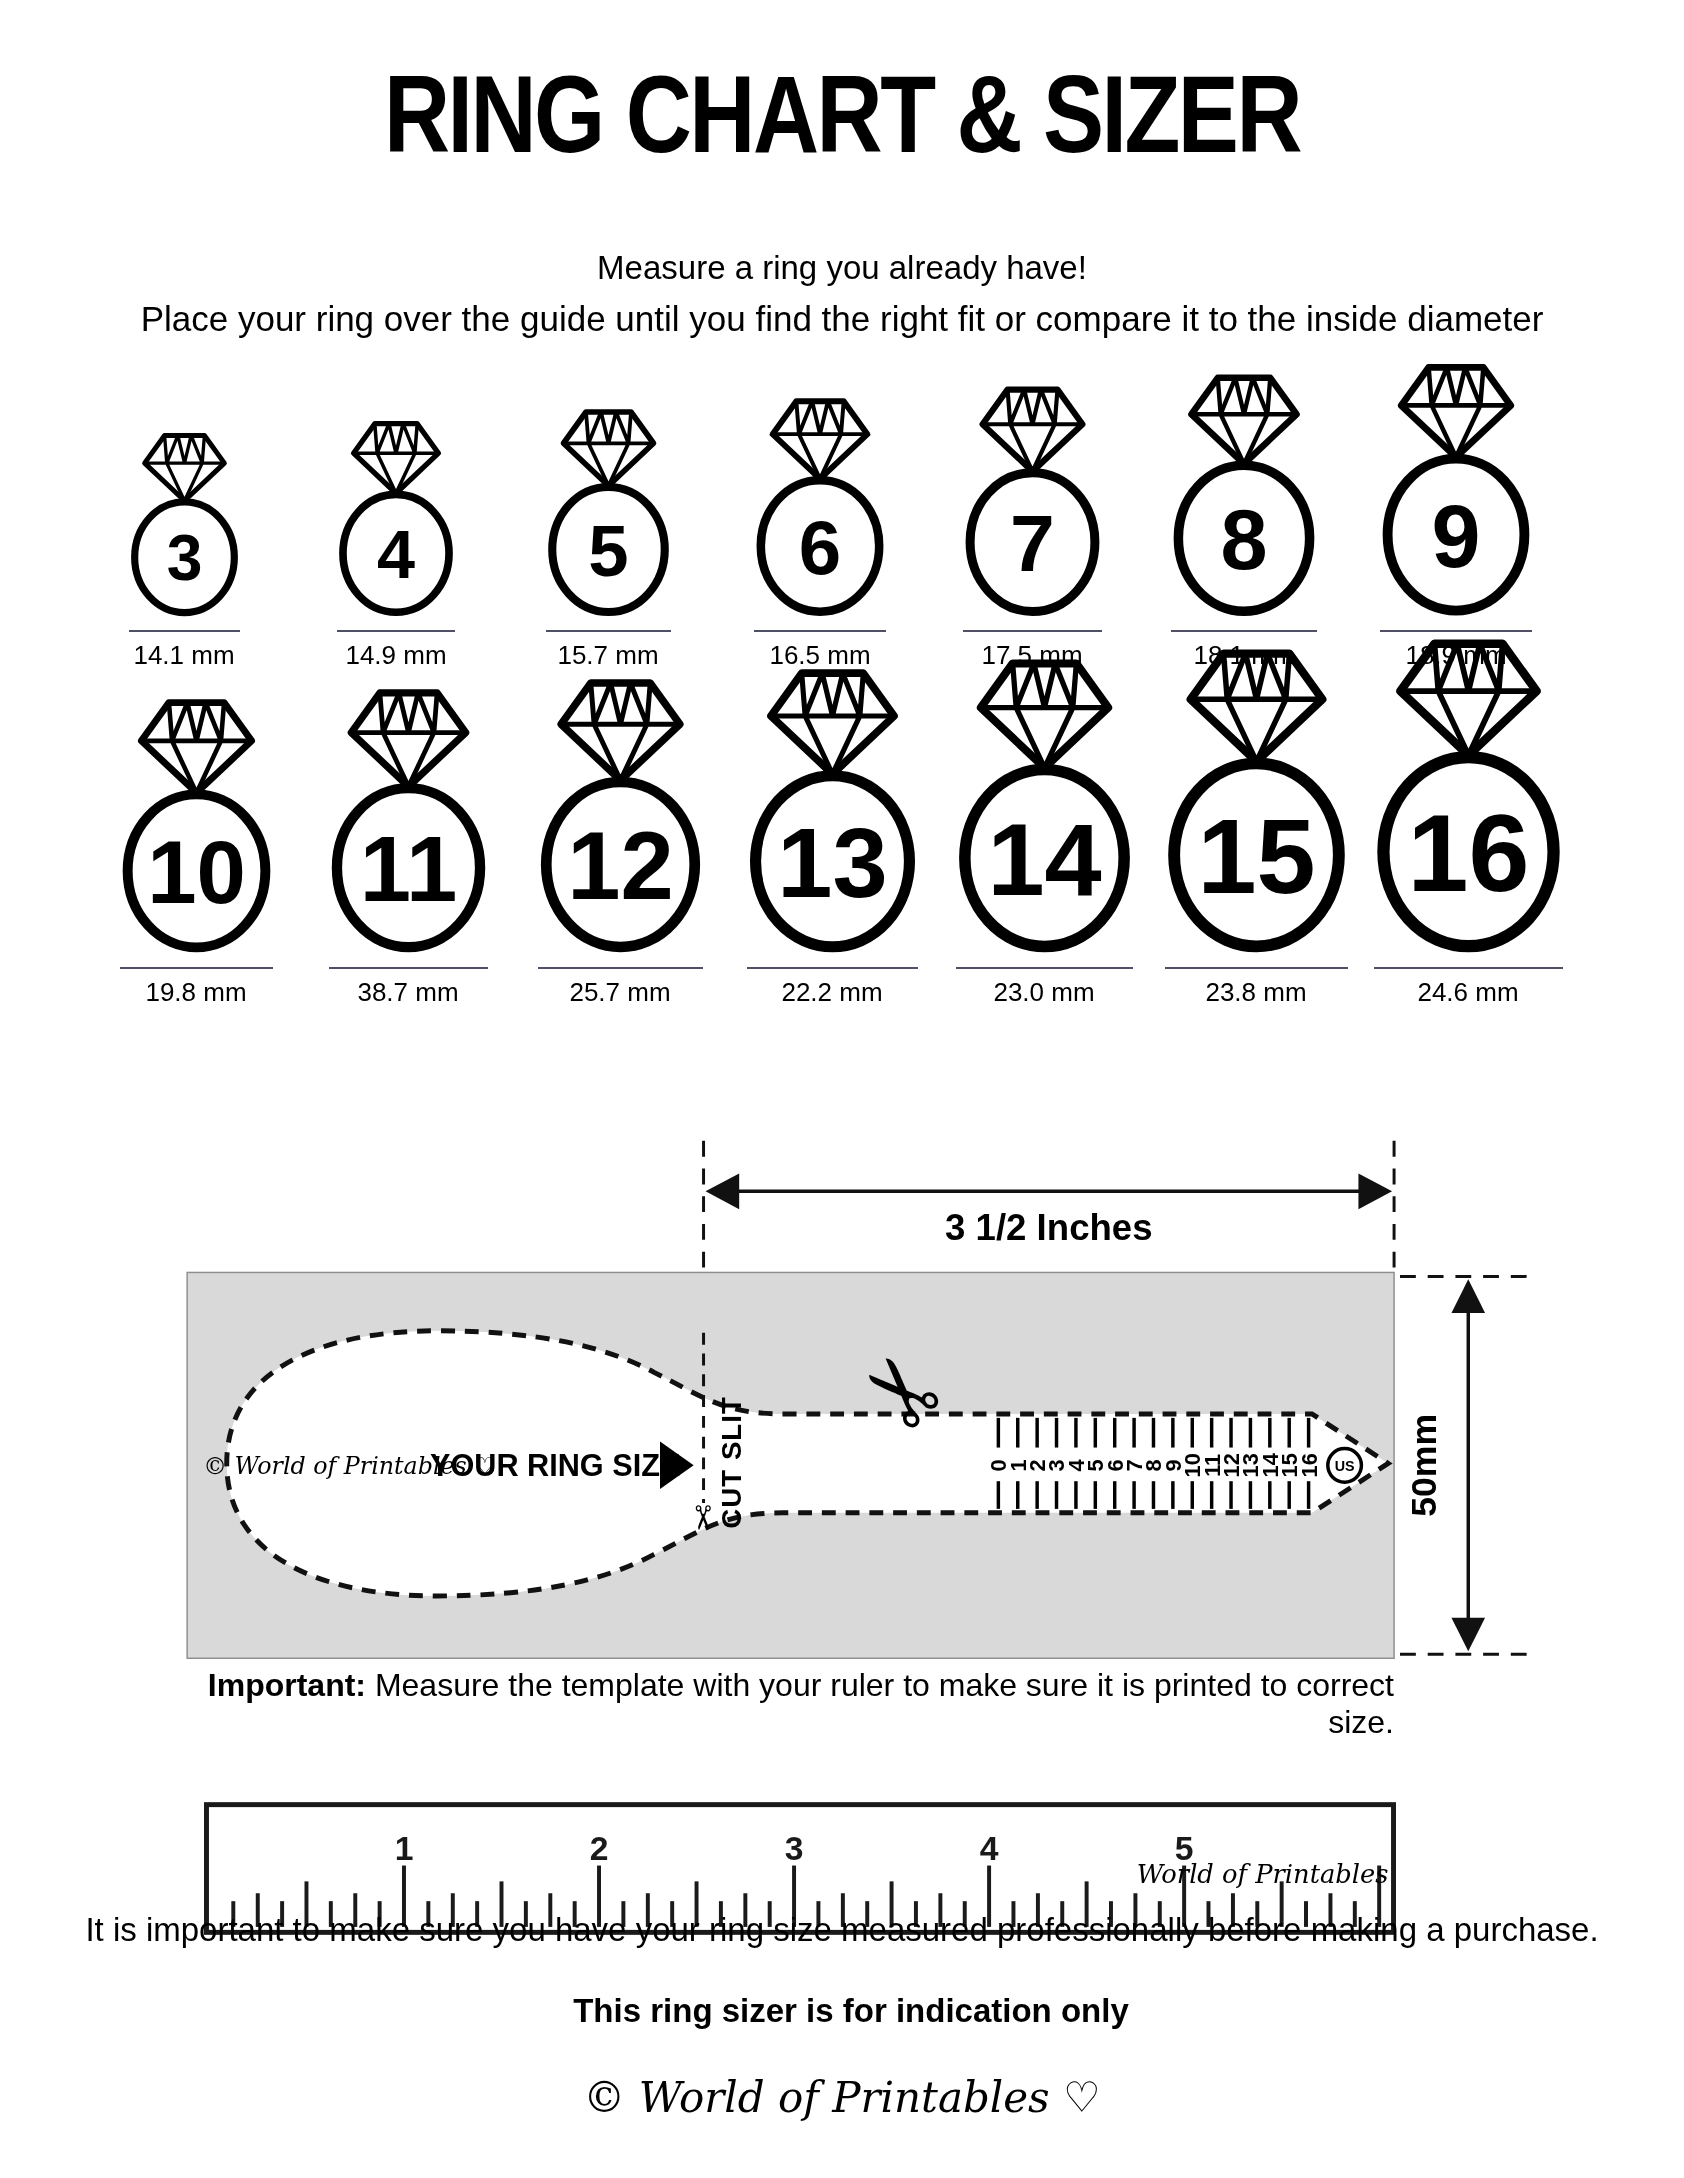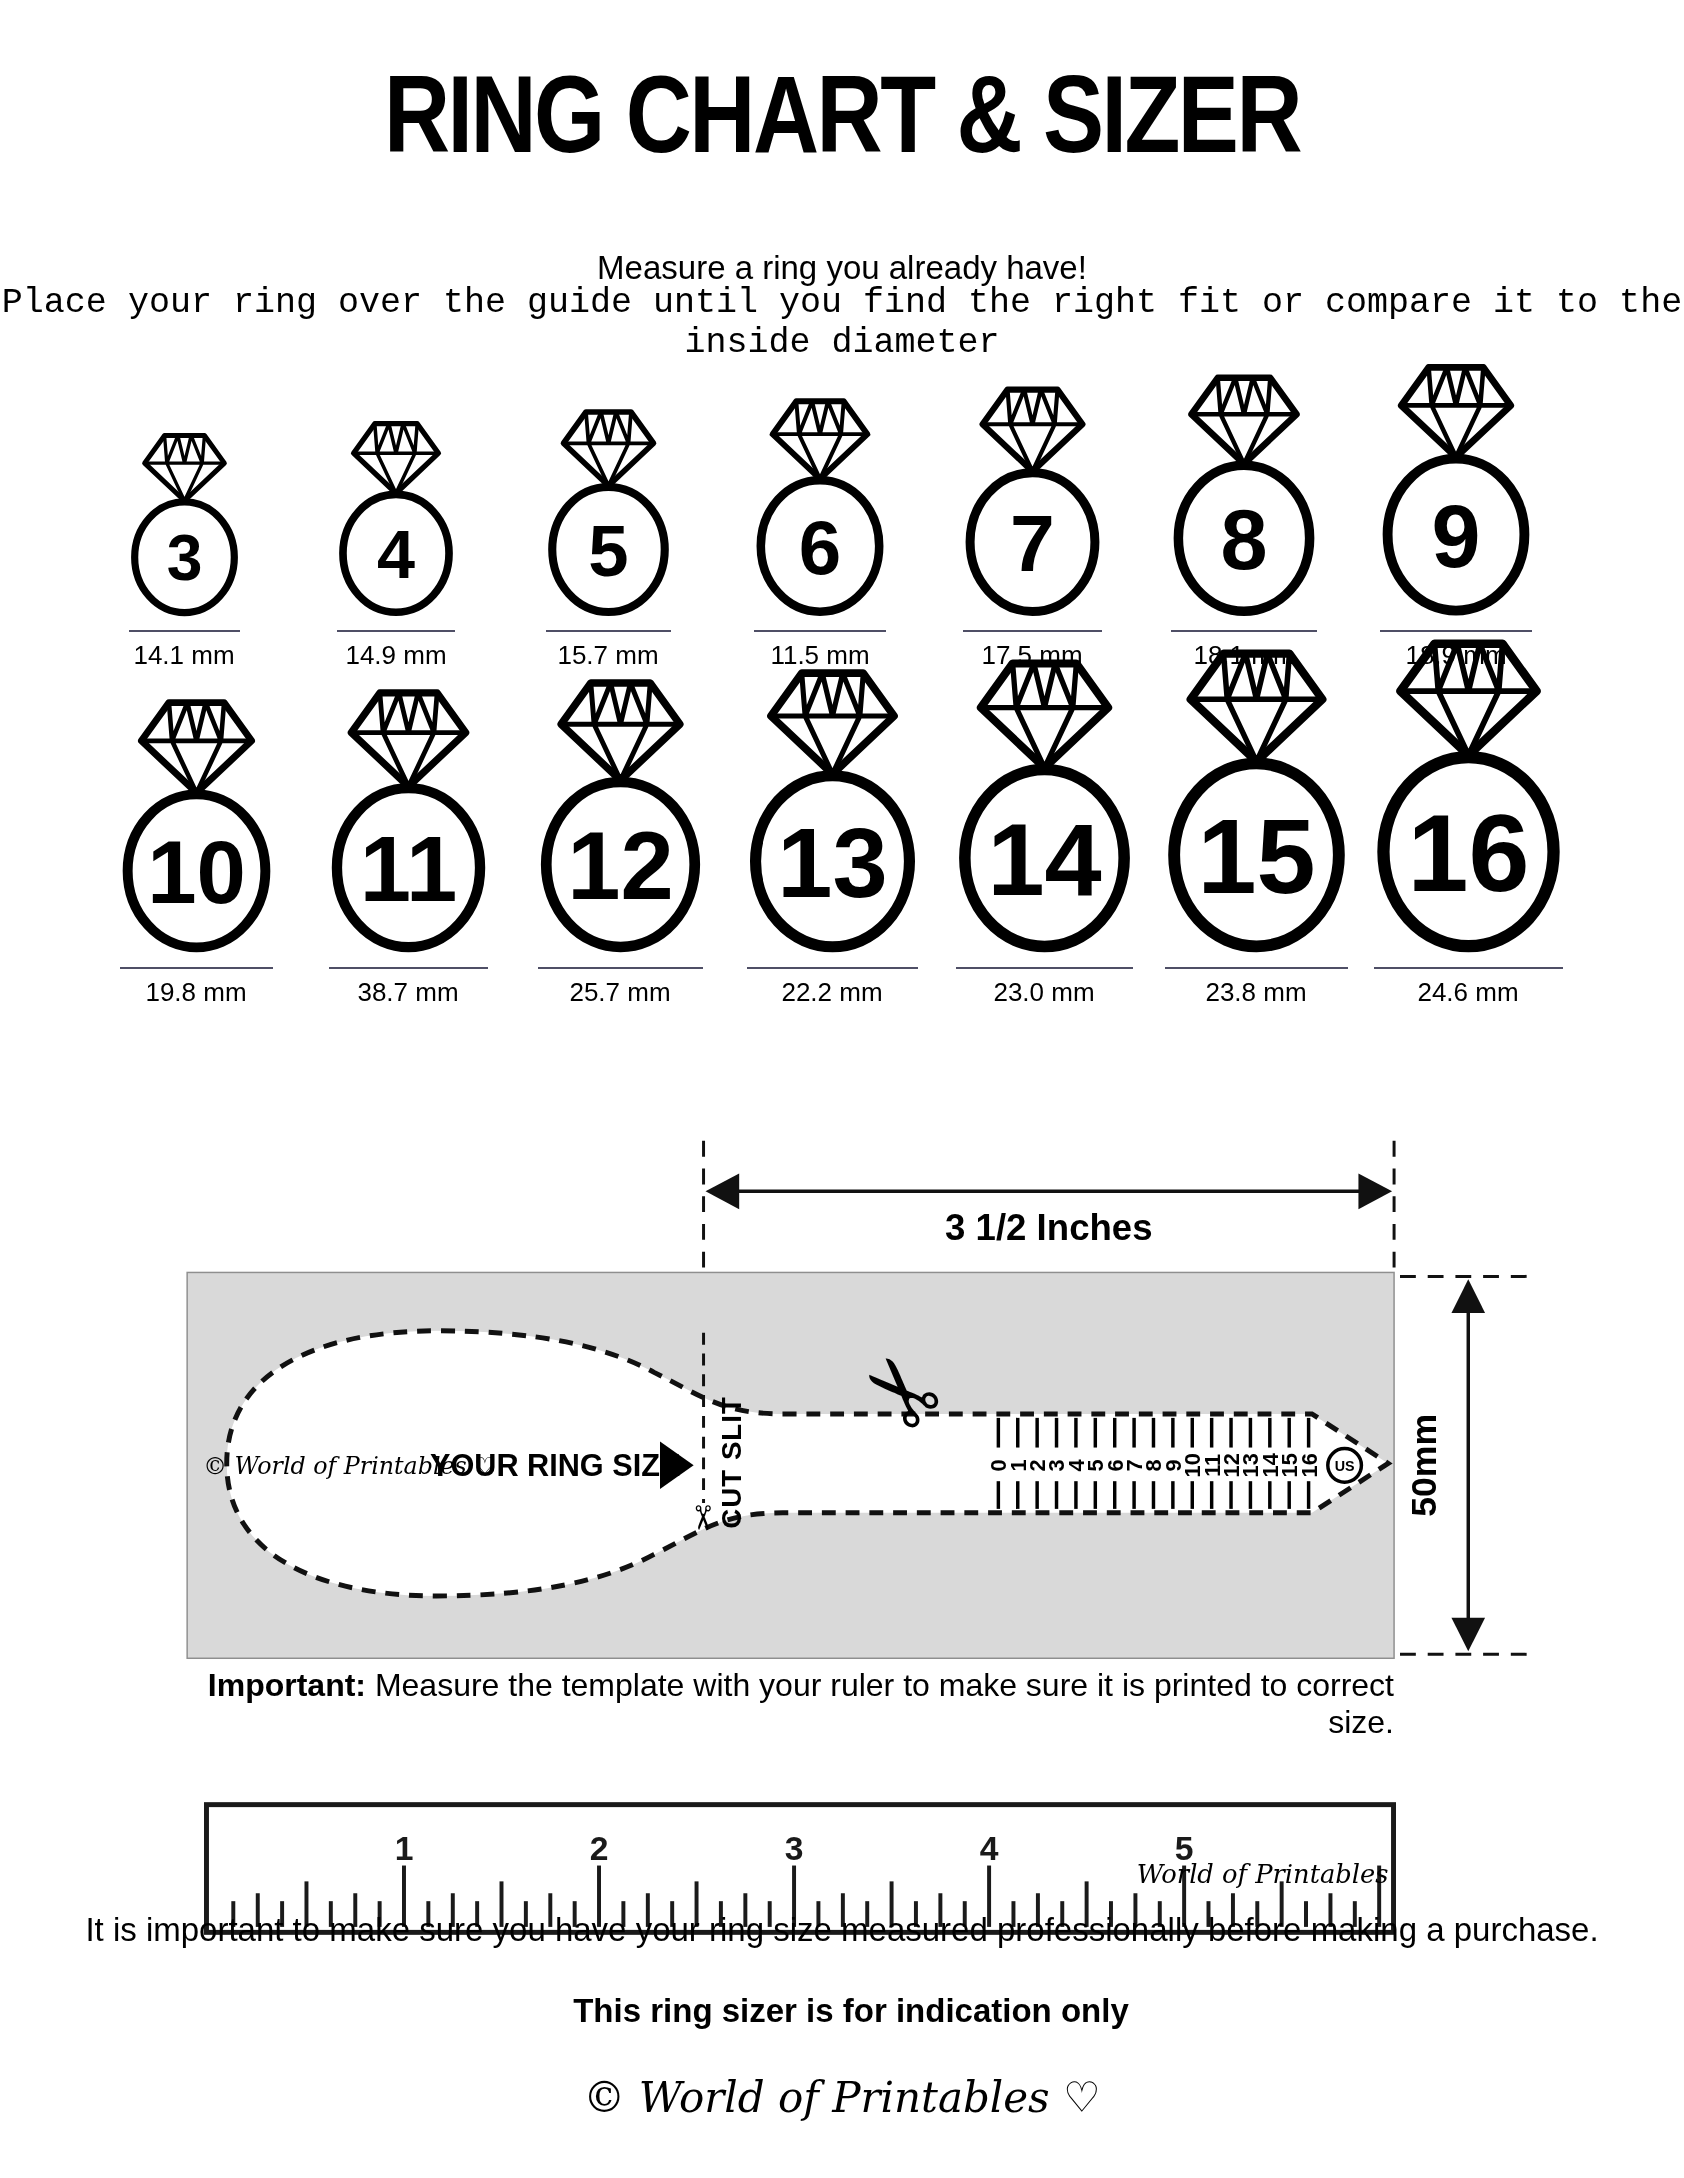--- a/index.html
+++ b/index.html
@@ -4,21 +4,21 @@
 <style>
   html,body{margin:0;padding:0;background:#fff;}
   body{width:1684px;height:2178px;position:relative;overflow:hidden;
        font-family:"Liberation Sans",sans-serif;color:#000;}
   .abs{position:absolute;}
   .center{left:0;width:1684px;text-align:center;}
 
   #page-title{top:51px;font-size:109px;font-weight:bold;letter-spacing:-3px;
               transform:scaleX(0.84);transform-origin:center;white-space:nowrap;}
   #subtitle-bold{top:249px;font-size:33px;font-weight:normal;}
-  #subtitle-text{top:283px;font-size:35px;font-family:Liberation Mono, monospace;}
+  #subtitle-text{top:299px;font-size:35px;}
 
   .ring-row{position:absolute;display:flex;align-items:flex-end;}
   #ring-row-0{left:78px;bottom:1508px;}
   #ring-row-1{left:90px;bottom:1171px;}
   .ring-cell{width:212px;display:flex;flex-direction:column;align-items:center;flex:none;}
   .ring-underline{height:2px;margin-top:13px;}
   .ring-mm{font-size:26px;line-height:30px;margin-top:8px;}
 
   #sizer-svg{left:149px;top:1129px;}
   svg text{font-family:"Liberation Sans",sans-serif;}
@@ -80,21 +80,21 @@
     <div class="ring-cell">
       <svg width="132" height="221" viewBox="0 0 100 168">
         <g fill="none" stroke="#000">
           <path stroke-width="4.5" stroke-linejoin="round" d="M32 4L68 4L86 29L50 63L14 29Z"></path>
           <path stroke-width="3" d="M14 29H86M32 4L34 29M44 4L34 29M44 4L50 29M56 4L50 29M56 4L66 29M68 4L66 29M34 29L50 63M66 29L50 63"></path>
           <ellipse cx="50" cy="114" rx="45" ry="50" stroke-width="6.5"></ellipse>
         </g>
         <text x="50" y="135" font-size="58" font-weight="bold" text-anchor="middle" fill="#000">6</text>
       </svg>
       <div class="ring-underline" style="width:132px;background:#4f4f66"></div>
-      <div class="ring-mm">11.5 mm</div>
+      <div class="ring-mm">16.5 mm</div>
     </div>
     <div class="ring-cell">
       <svg width="139" height="233" viewBox="0 0 100 168">
         <g fill="none" stroke="#000">
           <path stroke-width="4.5" stroke-linejoin="round" d="M32 4L68 4L86 29L50 63L14 29Z"></path>
           <path stroke-width="3" d="M14 29H86M32 4L34 29M44 4L34 29M44 4L50 29M56 4L50 29M56 4L66 29M68 4L66 29M34 29L50 63M66 29L50 63"></path>
           <ellipse cx="50" cy="114" rx="45" ry="50" stroke-width="6.5"></ellipse>
         </g>
         <text x="50" y="135" font-size="58" font-weight="bold" text-anchor="middle" fill="#000">7</text>
       </svg>

